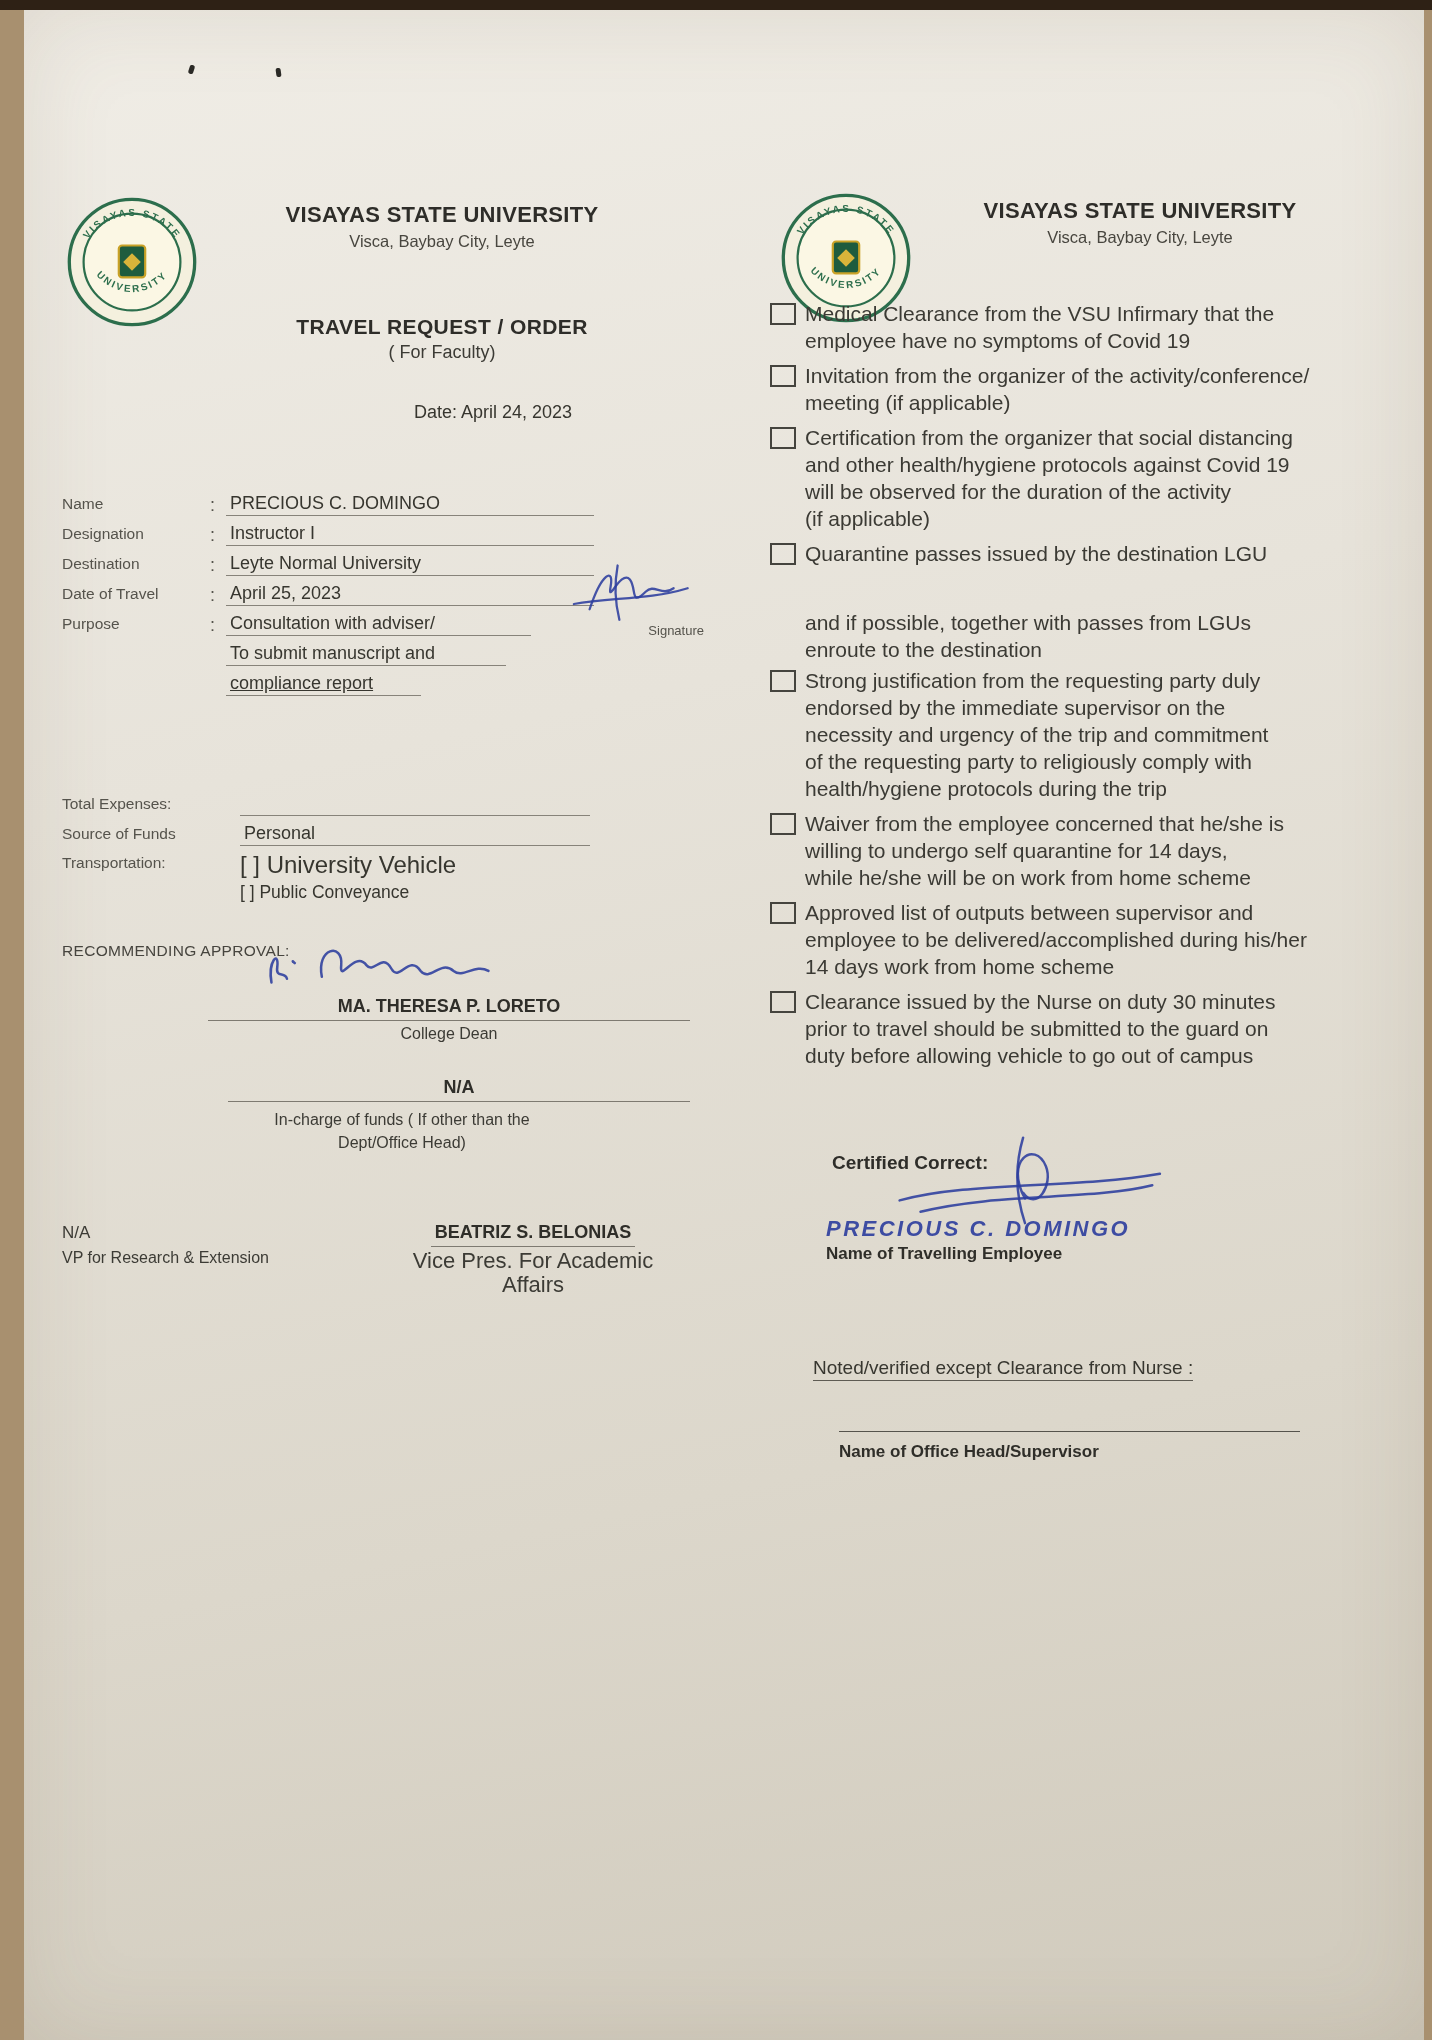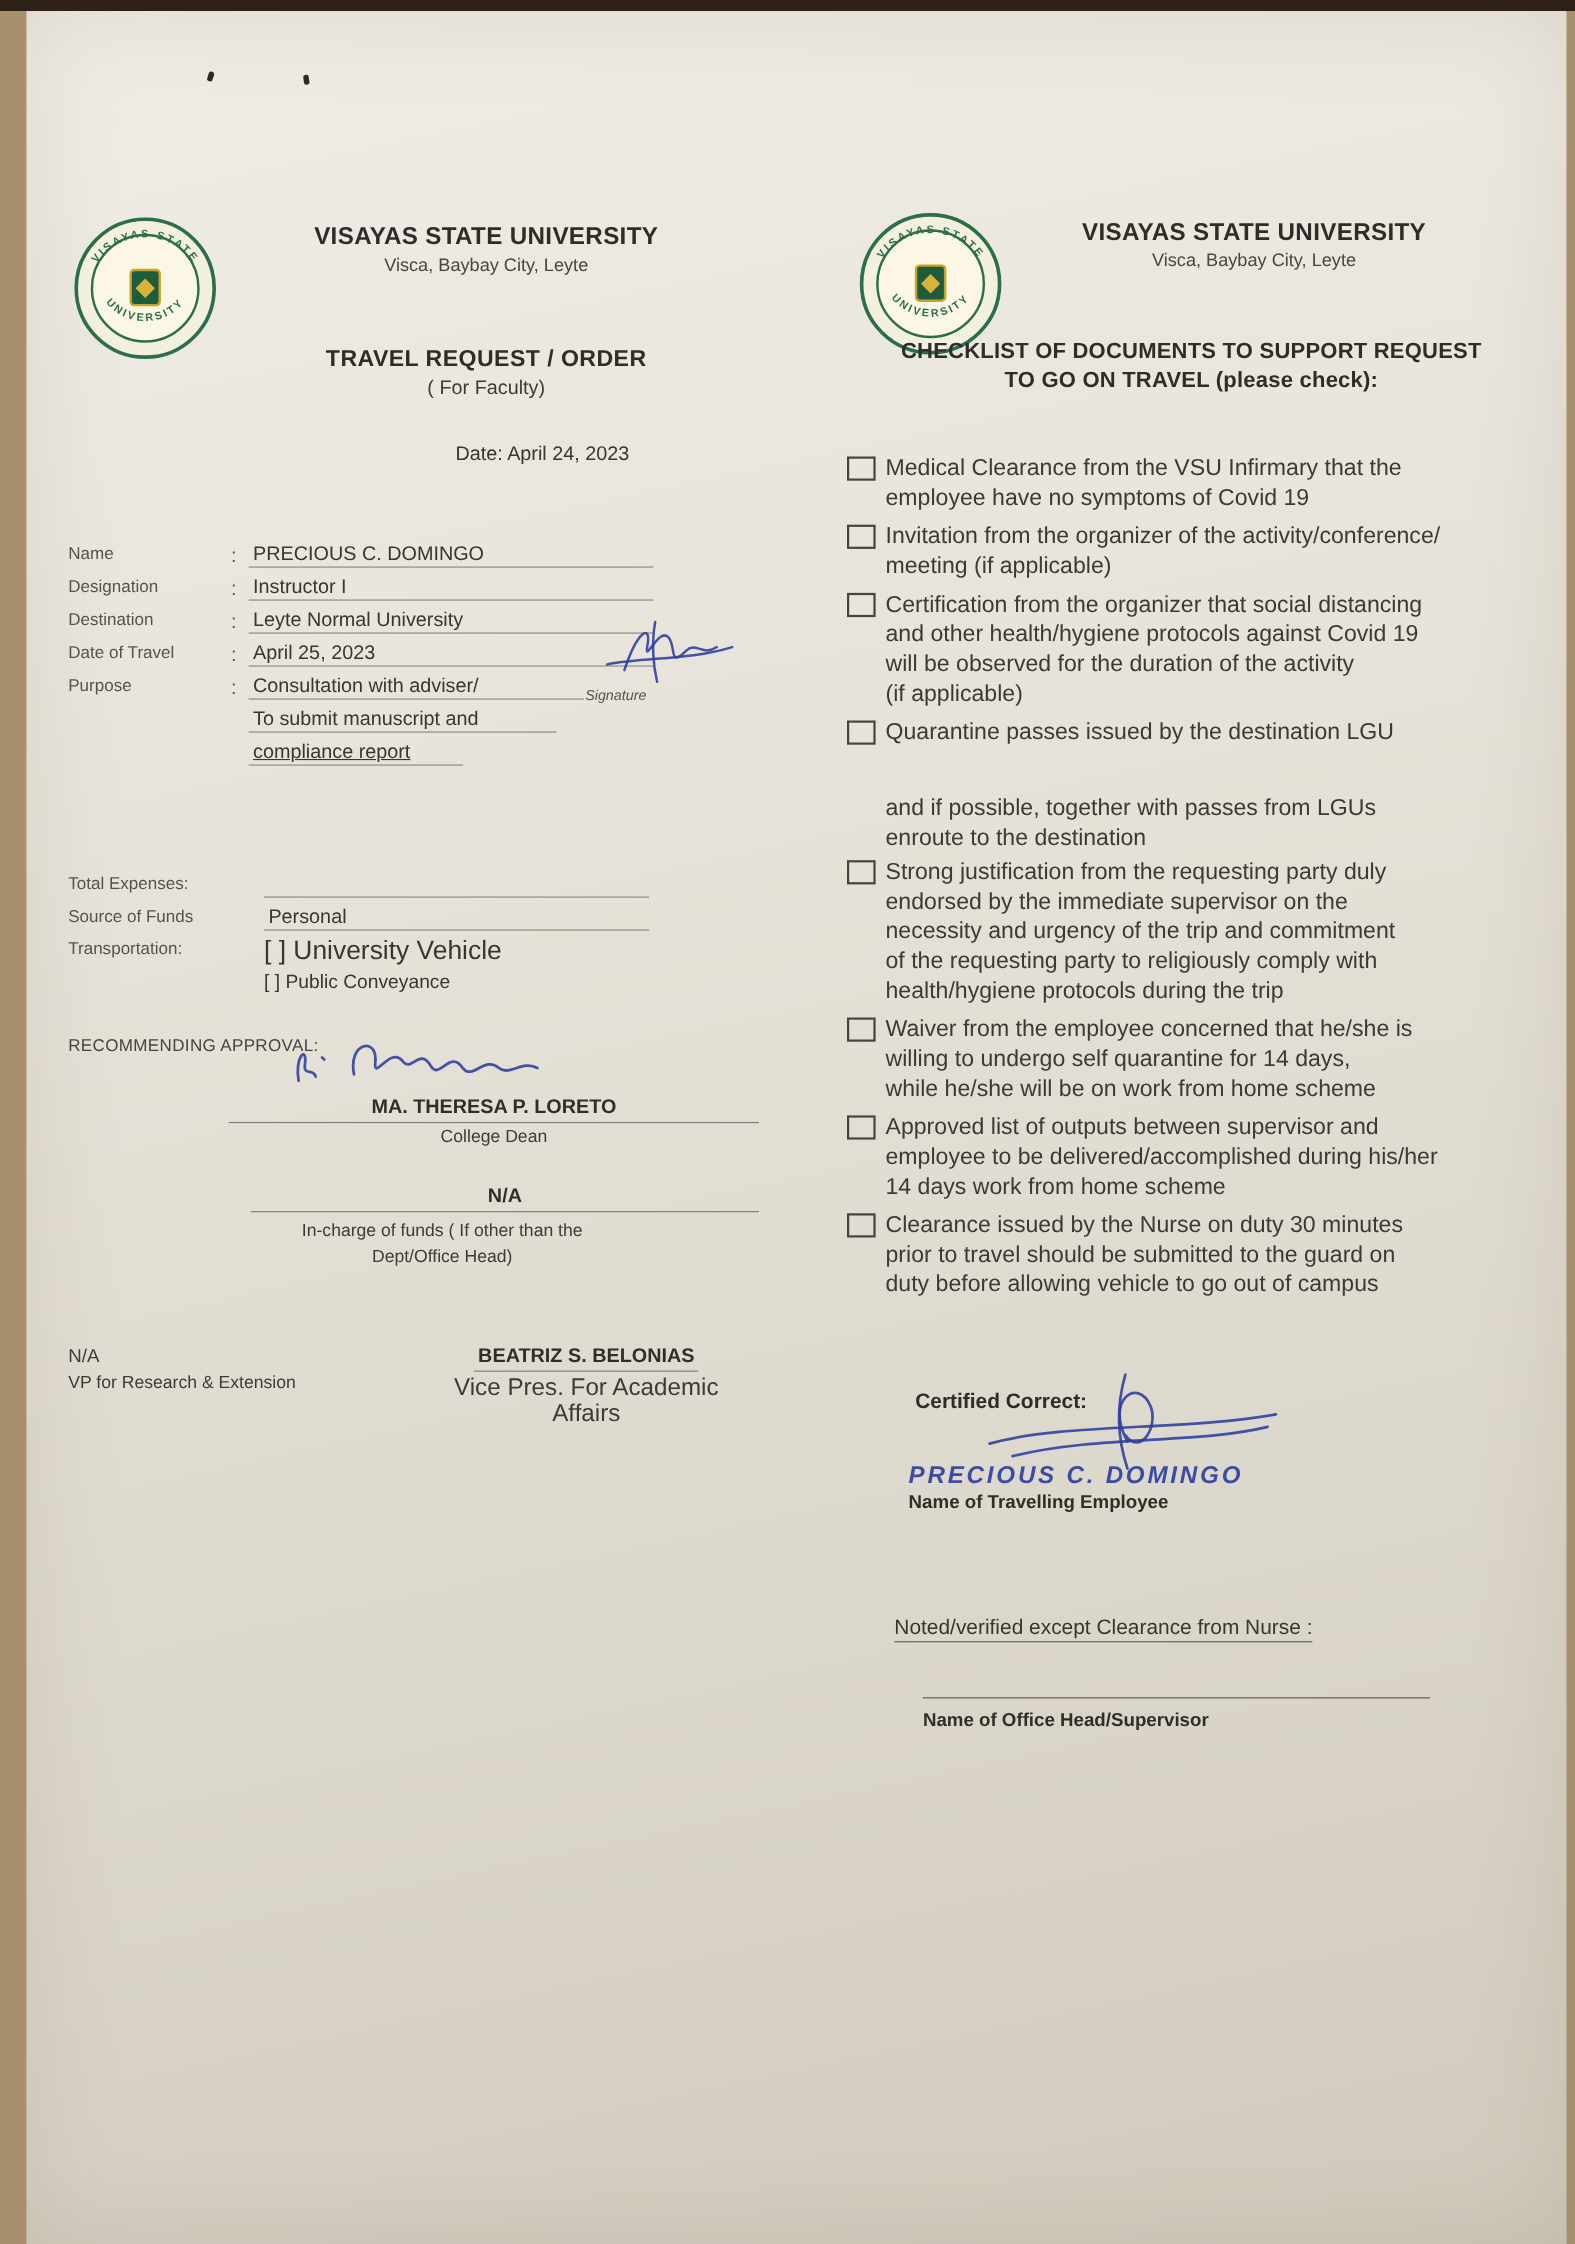--- a/index.html
+++ b/index.html
@@ -41,21 +41,21 @@
   .fields { margin-top:70px; position:relative; }
   .frow { display:flex; align-items:flex-end; margin-bottom:7px; font-size:18px; line-height:20px; }
   .frow .lbl { width:148px; font-size:15.5px; color:#55534c; padding-bottom:2px; }
   .frow .colon { width:16px; color:#55534c; padding-bottom:1px; }
   .frow .val { border-bottom:1.5px solid #87837a; padding:0 4px 2px; color:#37362f; white-space:nowrap; }
   .w368 { width:368px; } .w305 { width:305px; } .w280 { width:280px; } .w195 { width:195px;text-decoration:underline; }
   .mt6 { margin-top:6px; }
 
   .sig-wrap { position:absolute; }
   .sig path { fill:none; stroke:#2c3d9e; stroke-width:2.6; stroke-linecap:round; opacity:.88; }
-  .sig-name-field { left:470px; top:62px; width:150px; text-align:left;font-style:italic; }
+  .sig-name-field { left:492px; top:62px; width:150px; text-align:right; }
   .sig-caption { font-size:13px; color:#55534c; margin-top:-6px; }
 
   .expenses { margin-top:98px; }
 
   .noted-block { margin-top:64px; position:relative; }
   .inline-label { font-size:17px; color:#3c3b35; }
   .caps-label { font-size:15.5px; color:#46443e; letter-spacing:.3px; }
   .sig-name-line { font-weight:bold; font-size:18px; color:#2f2e29; text-align:center;
                    border-bottom:1.5px solid #7e7a71; padding-bottom:3px; }
   .sig-title-line { font-size:16px; color:#3c3b35; text-align:center; margin-top:4px; }
@@ -265,24 +265,20 @@
 
   </div>
 
   <div class="col col-right">
 
     <div class="uni">
       <div class="uni-name">VISAYAS STATE UNIVERSITY</div>
       <div class="uni-addr">Visca, Baybay City, Leyte</div>
     </div>
 
-    <div class="chk-title-block">
-      <div class="chk-title">CHECKLIST OF DOCUMENTS TO SUPPORT REQUEST</div>
-      <div class="chk-title">TO GO ON TRAVEL (please check):</div>
-    </div>
 
     <div class="checklist">
       <div class="chk-row">
         <span class="chk-box"></span>
         <span class="chk-text">Medical Clearance from the VSU Infirmary that the
 employee have no symptoms of Covid 19</span>
       </div>
       <div class="chk-row">
         <span class="chk-box"></span>
         <span class="chk-text">Invitation from the organizer of the activity/conference/

